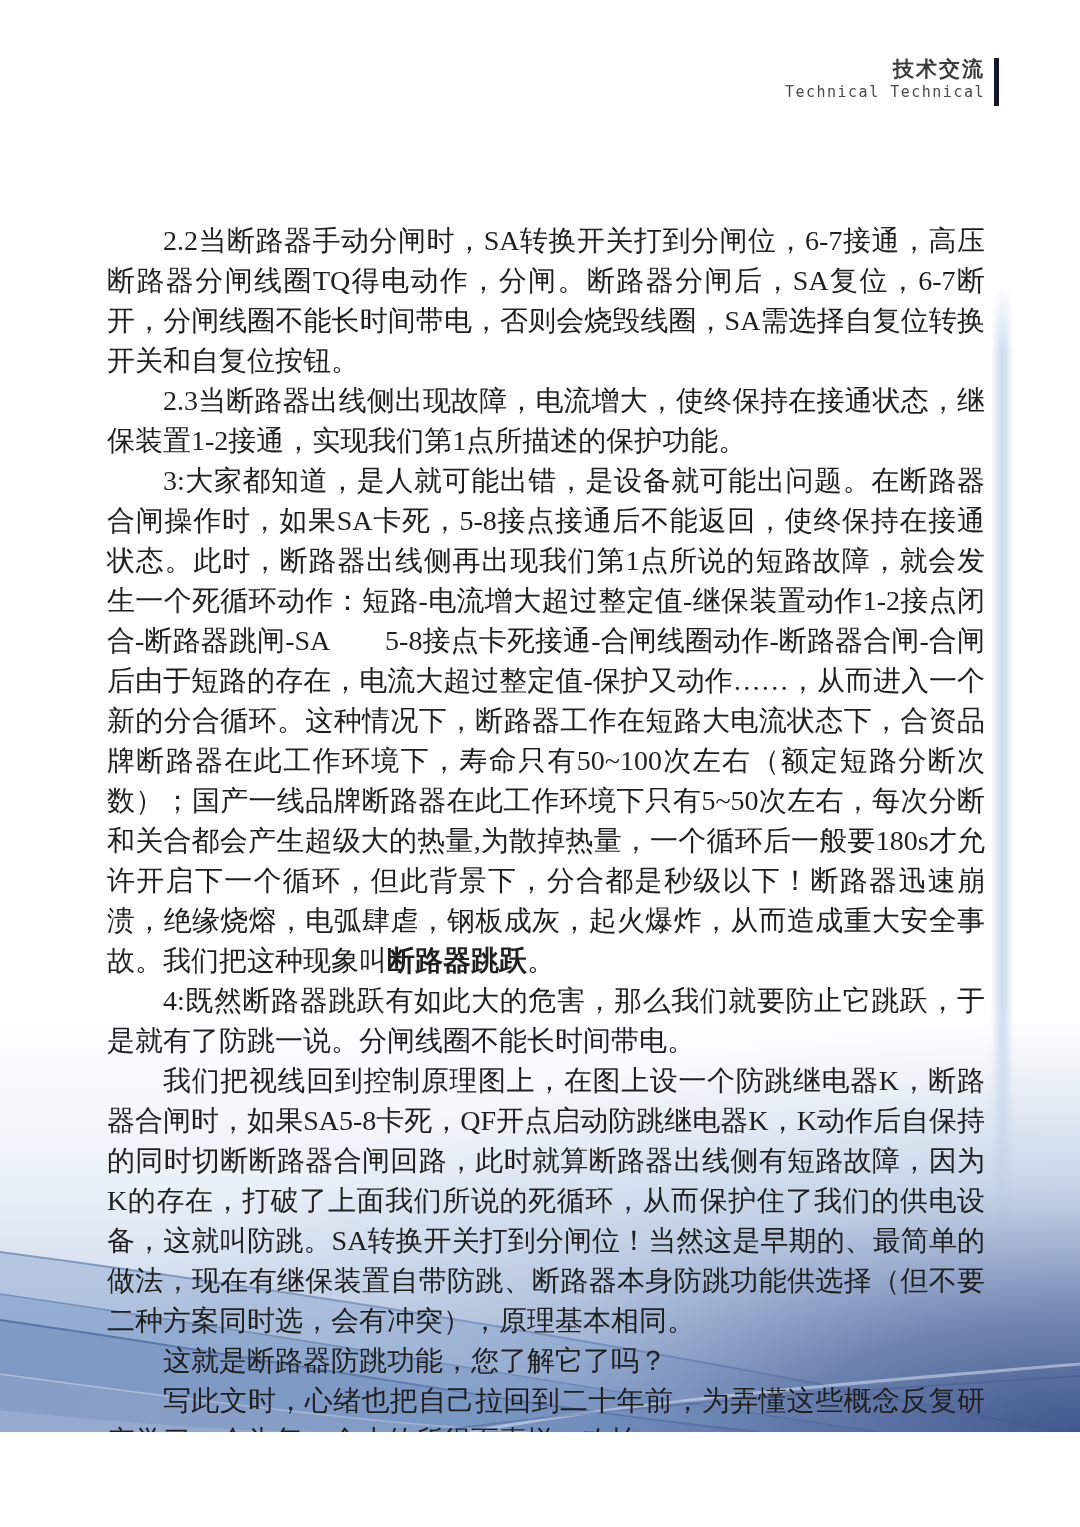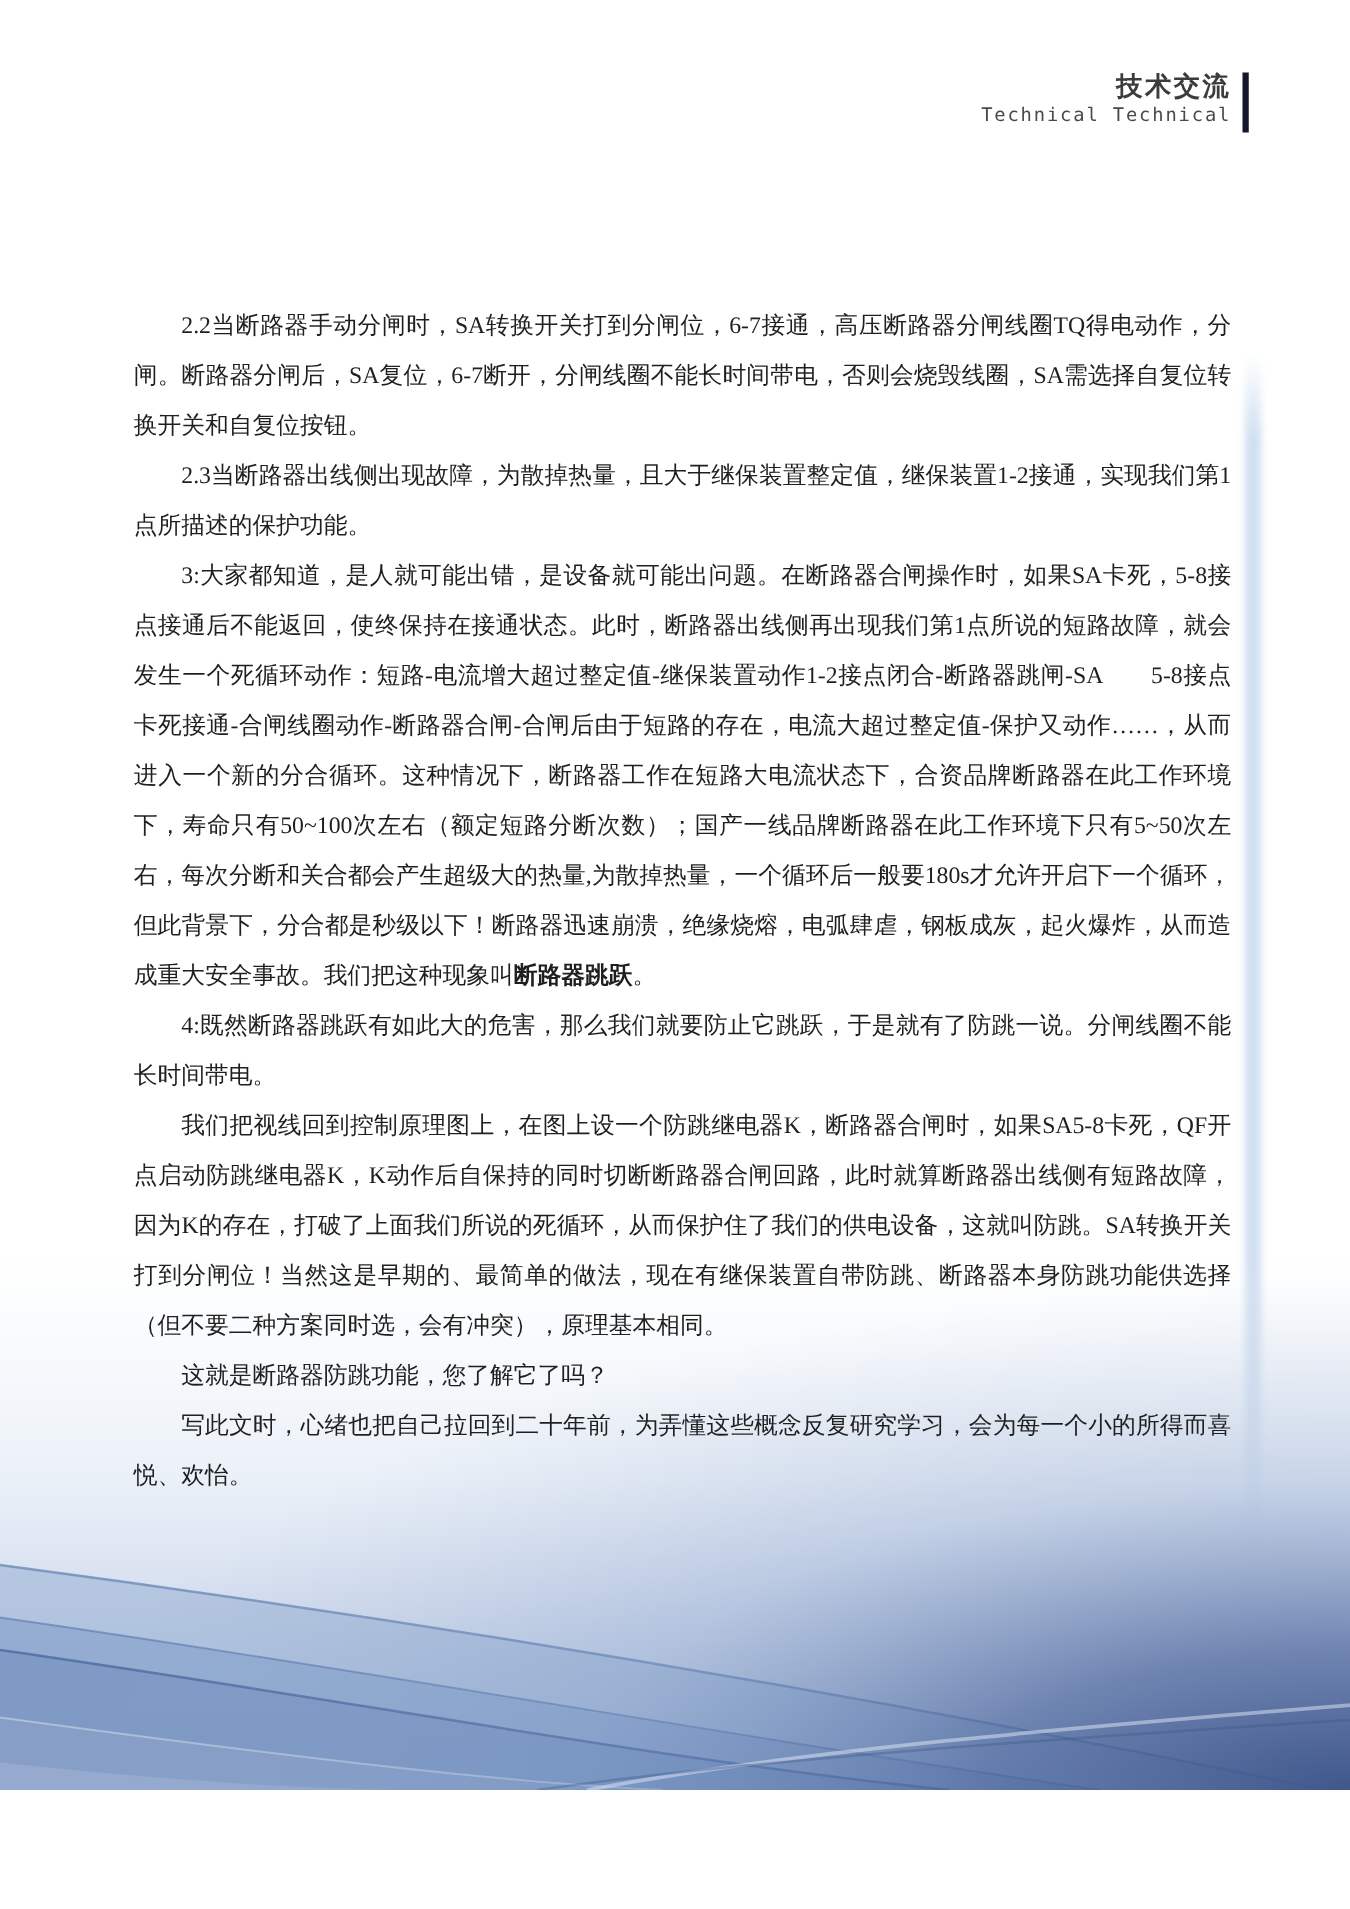--- a/index.html
+++ b/index.html
@@ -12,22 +12,22 @@
   
   .header { position:absolute; top:56px; left:0; width:985px; text-align:right; z-index:3; }
   .h-cn { font-size:21px; font-weight:bold; color:#3c3c3c; letter-spacing:2px; line-height:26px; }
   .h-en { font-size:15px; color:#4a4a4a; letter-spacing:1.5px; line-height:20px;
           font-family:"DejaVu Sans Mono","Liberation Mono",monospace; }
   .h-bar { position:absolute; top:2px; right:-14px; width:5px; height:48px; background:#12172b; }
 
   
   .content {
     position:absolute; left:107px; top:221px; width:878px; z-index:2;
-    font-size:19px; line-height:40px; color:#1f1f1f;
-    text-align:justify; text-justify:inter-ideograph;margin-top:20px;
+    font-size:28px; line-height:40px; color:#1f1f1f;
+    text-align:justify; text-justify:inter-ideograph;
   }
   .content p { margin:0; text-indent:2em; }
   .content b { font-weight:bold; }
 
   
   .right-band {
     position:absolute; right:71px; top:283px; width:13px; height:980px; z-index:1;
     background:linear-gradient(to bottom,
       rgba(168,196,228,0) 0%, rgba(168,196,228,0.55) 7%,
       rgba(168,196,228,0.55) 93%, rgba(168,196,228,0) 100%);
@@ -98,21 +98,21 @@
   </svg>
 
   <header class="header">
     <div class="h-cn">技术交流</div>
     <div class="h-en">Technical Technical</div>
     <div class="h-bar"></div>
   </header>
 
   <main class="content">
     <p>2.2当断路器手动分闸时，SA转换开关打到分闸位，6-7接通，高压断路器分闸线圈TQ得电动作，分闸。断路器分闸后，SA复位，6-7断开，分闸线圈不能长时间带电，否则会烧毁线圈，SA需选择自复位转换开关和自复位按钮。</p>
-    <p>2.3当断路器出线侧出现故障，为散掉热量，且大于继保装置整定值，继保装置1-2接通，实现我们第1点所描述的保护功能。</p>
+    <p>2.3当断路器出线侧出现故障，电流增大，使终保持在接通状态，继保装置1-2接通，实现我们第1点所描述的保护功能。</p>
     <p><span>3:大家都知道，是人就可能出错，是设备就可能出问题。在断路器合闸操作时，如果SA卡死，5-8接点接通后不能返回，使终保持在接通状态。此时，断路器出线侧再出现我们第1点所说的短路故障，就会发生一个死循环动作：短路-电流增大超过整定值-继保装置动作1-2接点闭合-断路器跳闸-SA　　5-8接点卡死接通-合闸线圈动作-断路器合闸-合闸后由于短路的存在，电流大超过整定值-保护又动作……，从而进入一个新的分合循环。这种情况下，断路器工作在短路大电流状态下，合资品牌断路器在此工作环境下，寿命只有50~100次左右（额定短路分断次数）；国产一线品牌断路器在此工作环境下只有5~50次左右，每次分断和关合都会产生超级大的热量,为散掉热量，一个循环后一般要180s才允许开启下一个循环，但此背景下，分合都是秒级以下！断路器迅速崩溃，绝缘烧熔，电弧肆虐，钢板成灰，起火爆炸，从而造成重大安全事故。我们把这种现象叫</span><b>断路器跳跃</b><span>。</span></p>
     <p>4:既然断路器跳跃有如此大的危害，那么我们就要防止它跳跃，于是就有了防跳一说。分闸线圈不能长时间带电。</p>
     <p>我们把视线回到控制原理图上，在图上设一个防跳继电器K，断路器合闸时，如果SA5-8卡死，QF开点启动防跳继电器K，K动作后自保持的同时切断断路器合闸回路，此时就算断路器出线侧有短路故障，因为K的存在，打破了上面我们所说的死循环，从而保护住了我们的供电设备，这就叫防跳。SA转换开关打到分闸位！当然这是早期的、最简单的做法，现在有继保装置自带防跳、断路器本身防跳功能供选择（但不要二种方案同时选，会有冲突），原理基本相同。</p>
     <p>这就是断路器防跳功能，您了解它了吗？</p>
     <p>写此文时，心绪也把自己拉回到二十年前，为弄懂这些概念反复研究学习，会为每一个小的所得而喜悦、欢怡。</p>
   </main>
 
   <div class="pagenum-wrap">
     <span class="pagenum">14</span>
     <span class="flag"></span>

